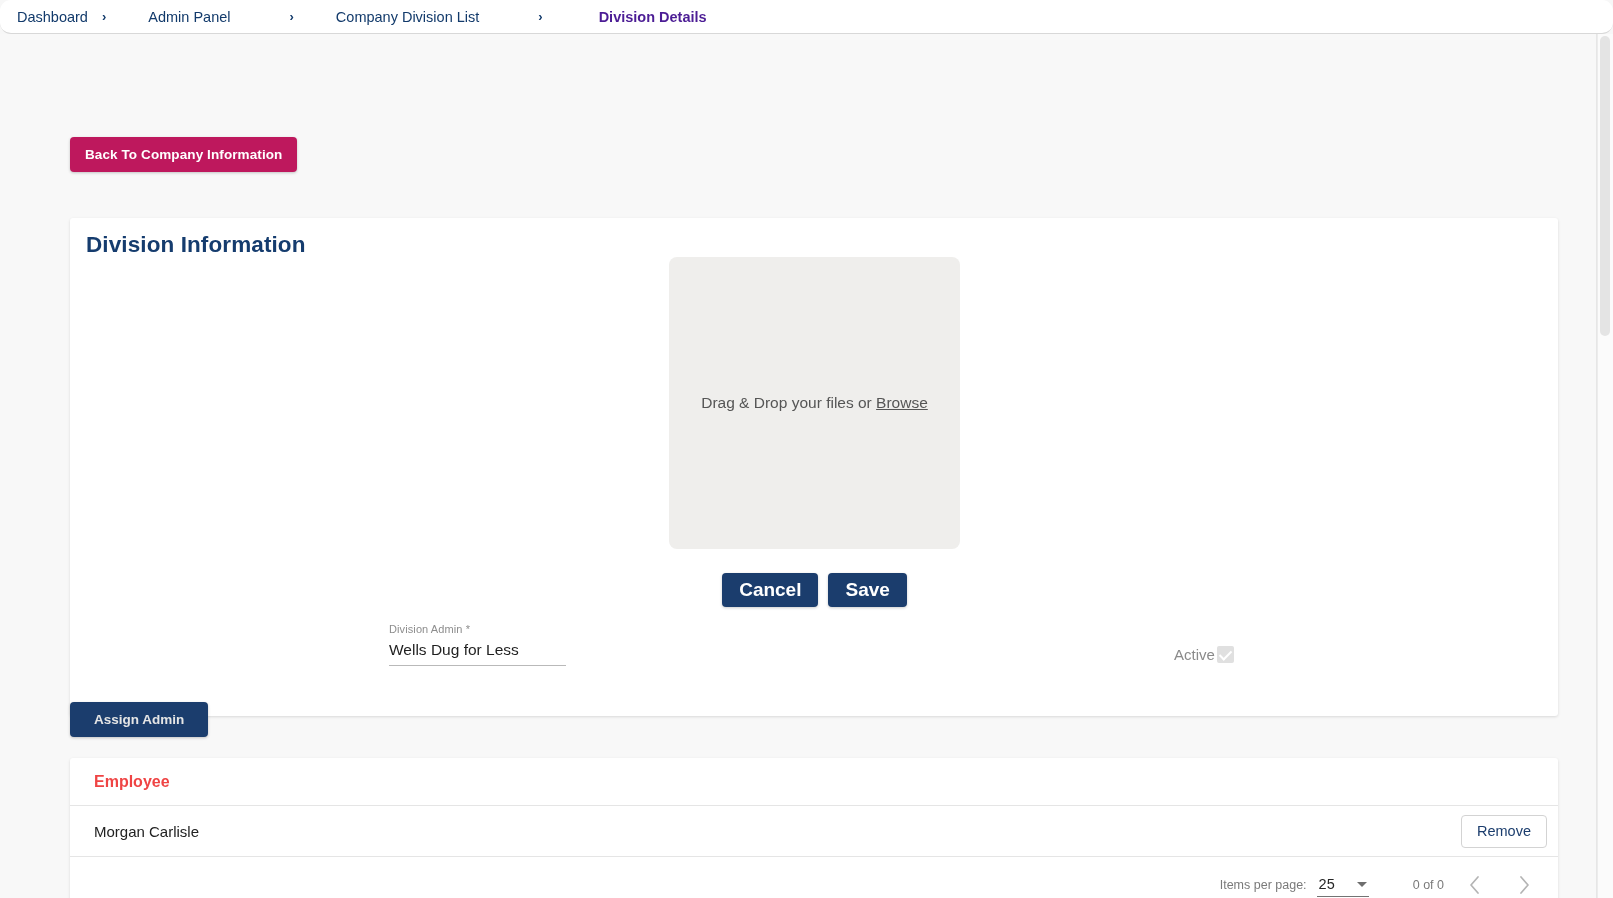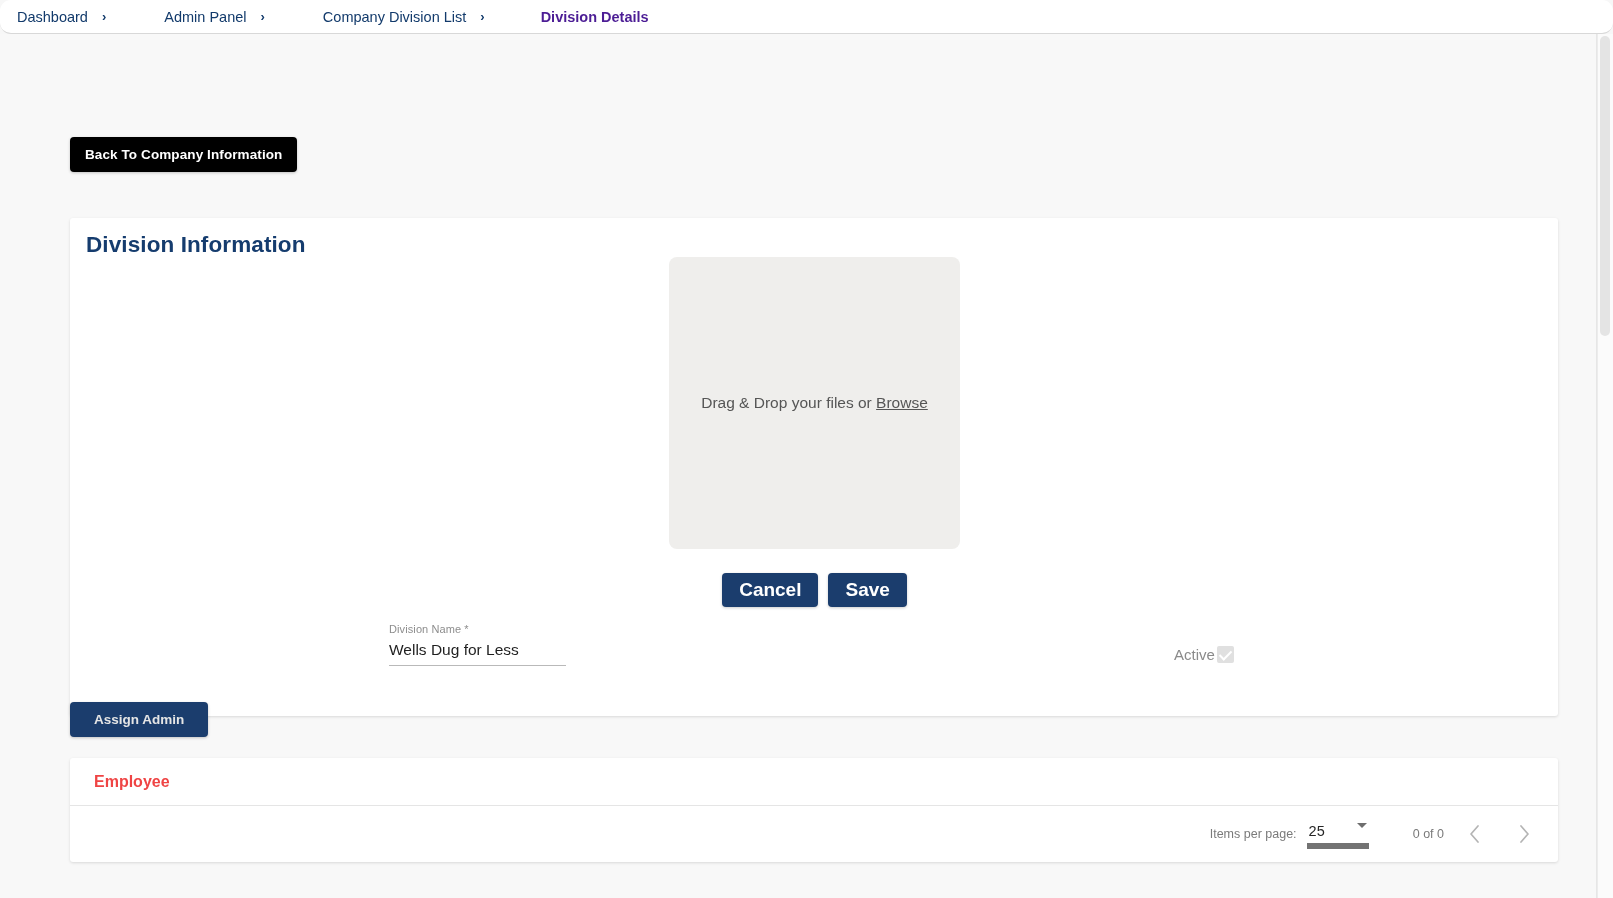--- a/index.html
+++ b/index.html
@@ -32,21 +32,21 @@
   .crumb-sep {
     color: #123a6b;
     font-size: 13px;
     font-weight: bold;
     margin: 0 0 0 14px;
     padding-right: 14px;
     display: inline-block;
     line-height: 1;
   }
   .crumb-group { display: flex; align-items: center; }
-  .crumb-group + .crumb-group { margin-left: 44px; }
+  .crumb-group + .crumb-group { margin-left: 28px; gap: 45px; }
 
   
   .page {
     position: relative;
     width: 1613px;
     height: 864px;
     background: #f7f7f7;
     overflow: hidden;
   }
   .page-inner {
@@ -75,21 +75,21 @@
     background: #e4e4e4;
     border-radius: 6px;
   }
 
   
   .back-btn {
     position: absolute;
     left: 70px; top: 103px;
     height: 35px;
     padding: 0 15px;
-    background: #000000;
+    background: #be185d;
     color: #ffffff;
     font-size: 13.5px;
     font-weight: bold;
     border: none;
     border-radius: 4px;
     cursor: pointer;
     box-shadow: 0 1px 3px rgba(0,0,0,.22);
     letter-spacing: .1px;
   }
 
@@ -270,23 +270,24 @@
     height: 56px;
     display: flex;
     align-items: center;
     justify-content: flex-end;
     padding-right: 14px;
     gap: 0;
   }
   .pg-label { font-size: 12.5px; color: #7a7a7a; }
   .pg-select {
     display: flex;
+    align-items: center;
     margin-left: 10px;
-    gap: 32px;
-    border-bottom: 6px solid #737373;
+    gap: 22px;
+    border-bottom: 1px solid #737373;
     padding: 3px 2px 4px 2px;
     cursor: pointer;
   }
   .pg-select-value { font-size: 14.5px; color: #262626; }
   .pg-caret {
     width: 0; height: 0;
     border-left: 5px solid transparent;
     border-right: 5px solid transparent;
     border-top: 5px solid #6e6e6e;
   }
@@ -338,37 +339,41 @@
       <div class="dropzone">
         <div class="dropzone-text"><span>Drag &amp; Drop your files or </span><span class="browse">Browse</span></div>
       </div>
 
       <div class="btn-row">
         <button class="btn-navy">Cancel</button>
         <button class="btn-navy">Save</button>
       </div>
 
       <div class="field">
-        <span class="field-label">Division Name *</span>
+        <span class="field-label">Division Admin *</span>
         <input class="field-input" type="text" value="Wells Dug for Less" style="">
       </div>
 
       <div class="active-wrap">
         <span class="active-label">Active</span>
         <span class="checkbox-disabled"></span>
       </div>
 
     </div>
 
     <button class="assign-btn">Assign Admin</button>
 
     <div class="table-card">
 
       <div class="table-head">Employee</div>
 
+      <div class="table-row">
+        <span class="row-name">Morgan Carlisle</span>
+        <button class="remove-btn">Remove</button>
+      </div>
 
       <div class="paginator">
         <span class="pg-label">Items per page:</span>
         <div class="pg-select">
           <span class="pg-select-value">25</span>
           <span class="pg-caret"></span>
         </div>
         <span class="pg-range">0 of 0</span>
         <button class="pg-arrow">
           <svg width="13" height="20" viewBox="0 0 13 20">

